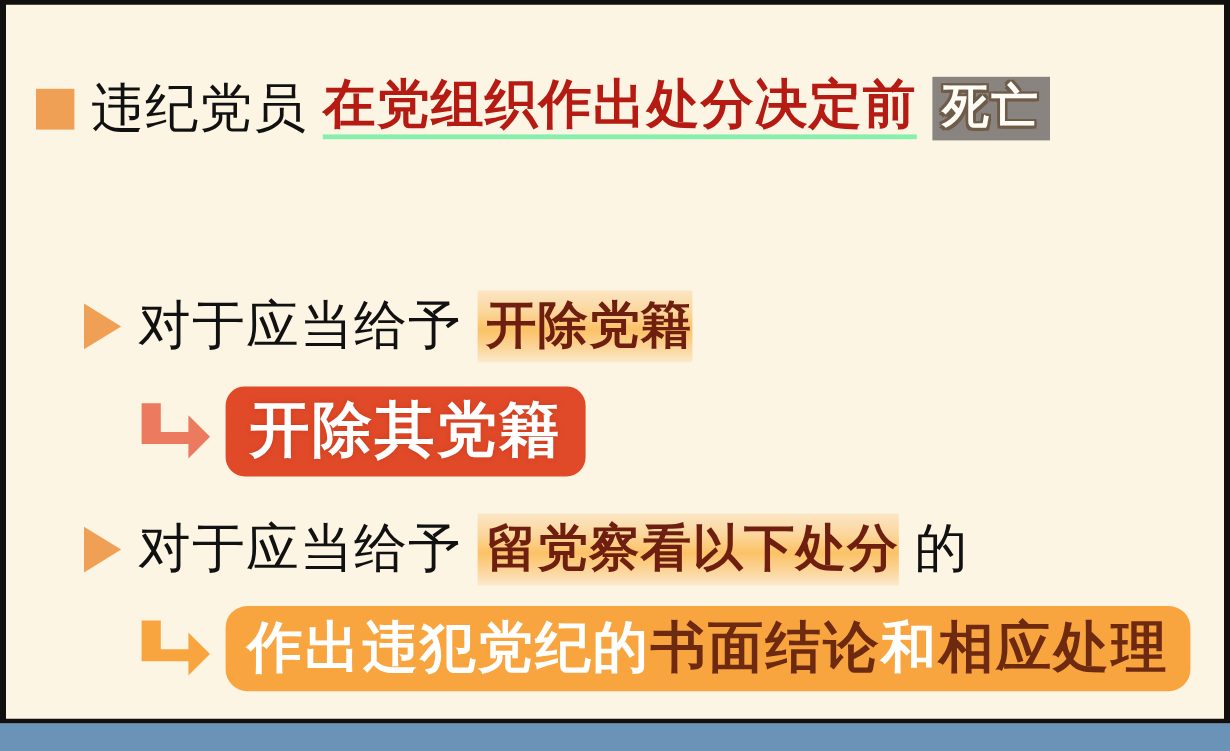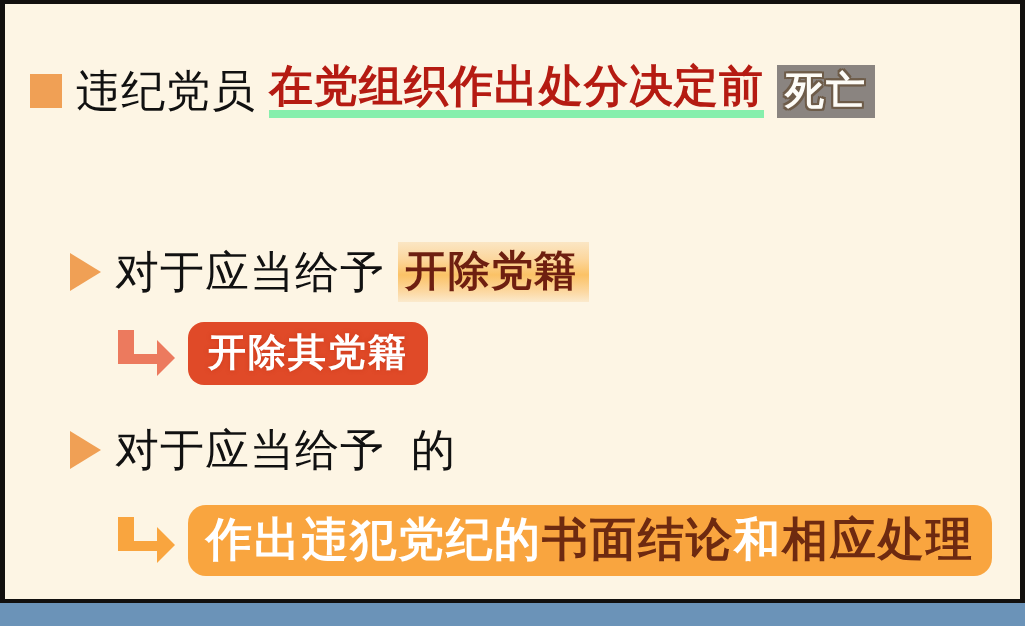--- a/index.html
+++ b/index.html
@@ -77,21 +77,21 @@
     color:#111;
     font-weight:400;
     letter-spacing:1px;
   }
   .t-red{
     font-size:44px;
     line-height:1;
     color:#b51b12;
     font-weight:700;
     letter-spacing:1px;
-    border-bottom:8px solid #86efac;
+    border-bottom:4px solid #86efac;
     padding-bottom:2px;
   }
 
   
   .chip-gray{
     font-size:39px;
     line-height:1;
     font-weight:700;
     color:#fdfcf7;
     background:#8a8480;
@@ -104,32 +104,32 @@
       -2px  0px 0 #6e5c49, 2px  0px 0 #6e5c49;
   }
 
   
   .hl-peach{
     font-size:42px;
     line-height:1;
     font-weight:700;
     color:#6e1f10;
     letter-spacing:1px;
-    padding:8px 12px 10px 7px;
+    padding:8px 0 10px 7px;
     background:linear-gradient(180deg,
         #fbe6c4 0%,
         #fcd79e 28%,
         #fbc266 55%,
         #fcd9a4 84%,
         #fbeacd 100%);
   }
 
   
   .pill-red{
-    font-size:38px;
+    font-size:50px;
     line-height:1;
     font-weight:700;
     color:#ffffff;
     letter-spacing:2px;
     background:#e04a28;
     border-radius:16px;
     padding:11px 20px 14px 20px;
     text-shadow:0 0 4px rgba(190,50,20,.55);
   }
 
@@ -181,20 +181,21 @@
       <svg class="arrow-ico" width="66" height="56" viewBox="0 0 66 56">
         <path d="M6,4 L22,4 L22,28 L45,28 L45,14 L63,32 L45,50 L45,38 L6,38 Z" fill="#ec7a5e"></path>
       </svg>
       <span class="pill-red">开除其党籍</span>
     </div>
 
     <div class="line" style="left:70px; top:428px;">
       <span class="tri-bullet"></span>
       <span class="t">对于应当给予</span>
       <span class="sp"></span>
+      <span class="hl-peach">留党察看以下处分</span>
       <span class="sp"></span>
       <span class="t">的</span>
     </div>
 
     <div class="line" style="left:112px; top:505px;">
       <svg class="arrow-ico" width="66" height="56" viewBox="0 0 66 56">
         <path d="M6,4 L22,4 L22,28 L45,28 L45,14 L63,32 L45,50 L45,38 L6,38 Z" fill="#f9a53f"></path>
       </svg>
       <span class="pill-orange">
         <span class="lt">作出违犯党纪的</span><span class="dk">书面结论</span><span class="lt">和</span><span class="dk">相应处理</span>

